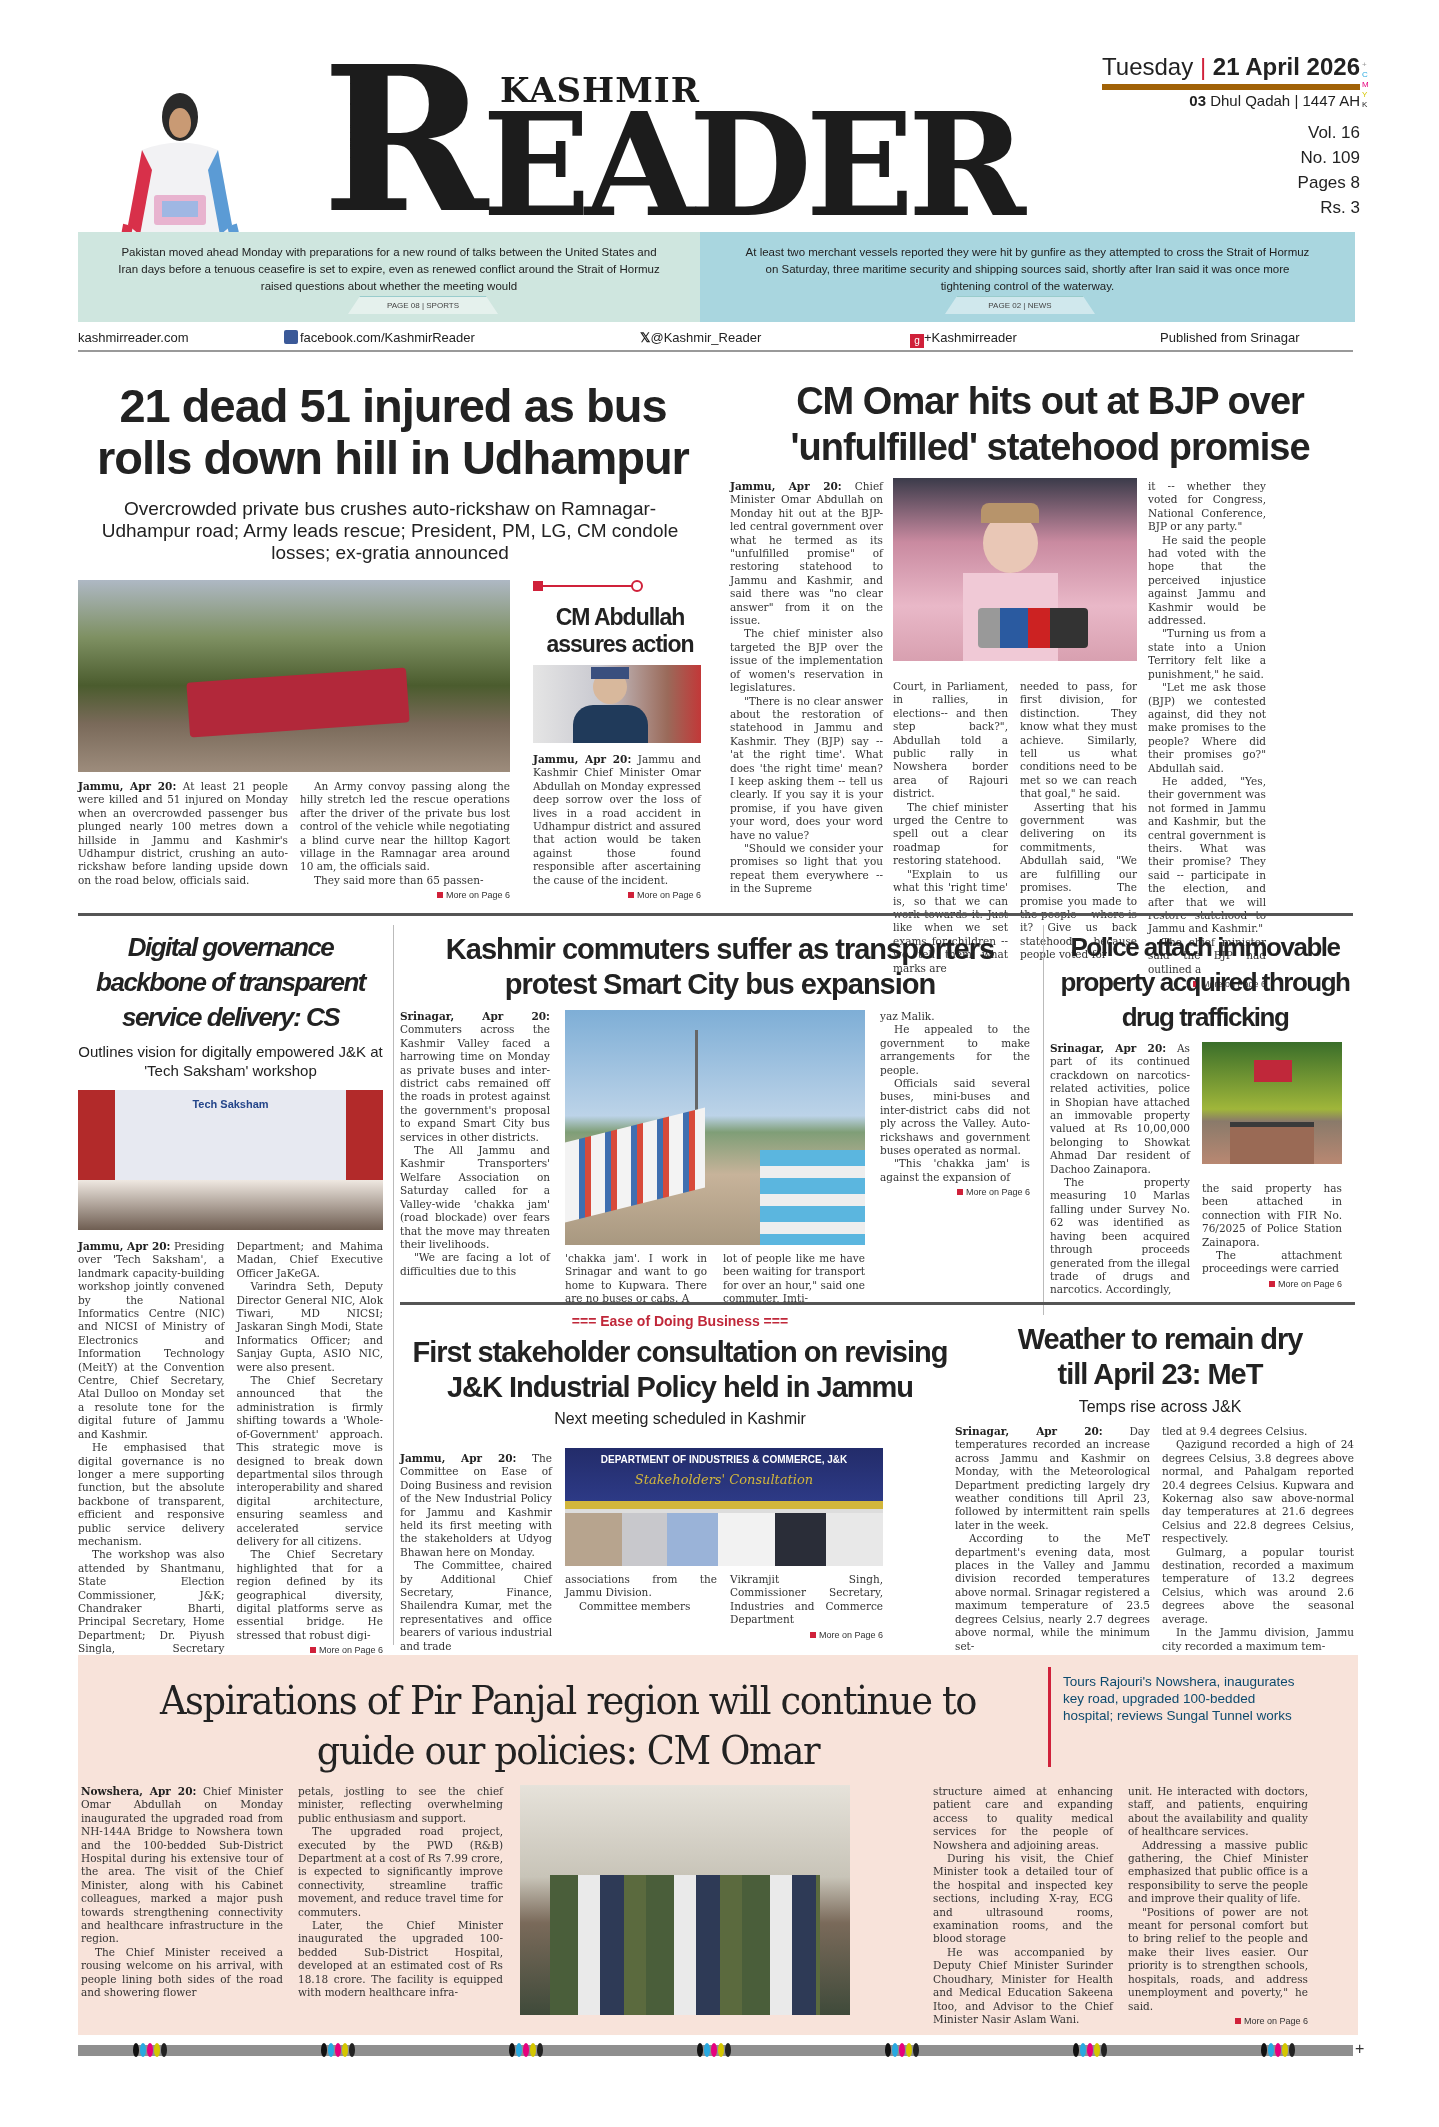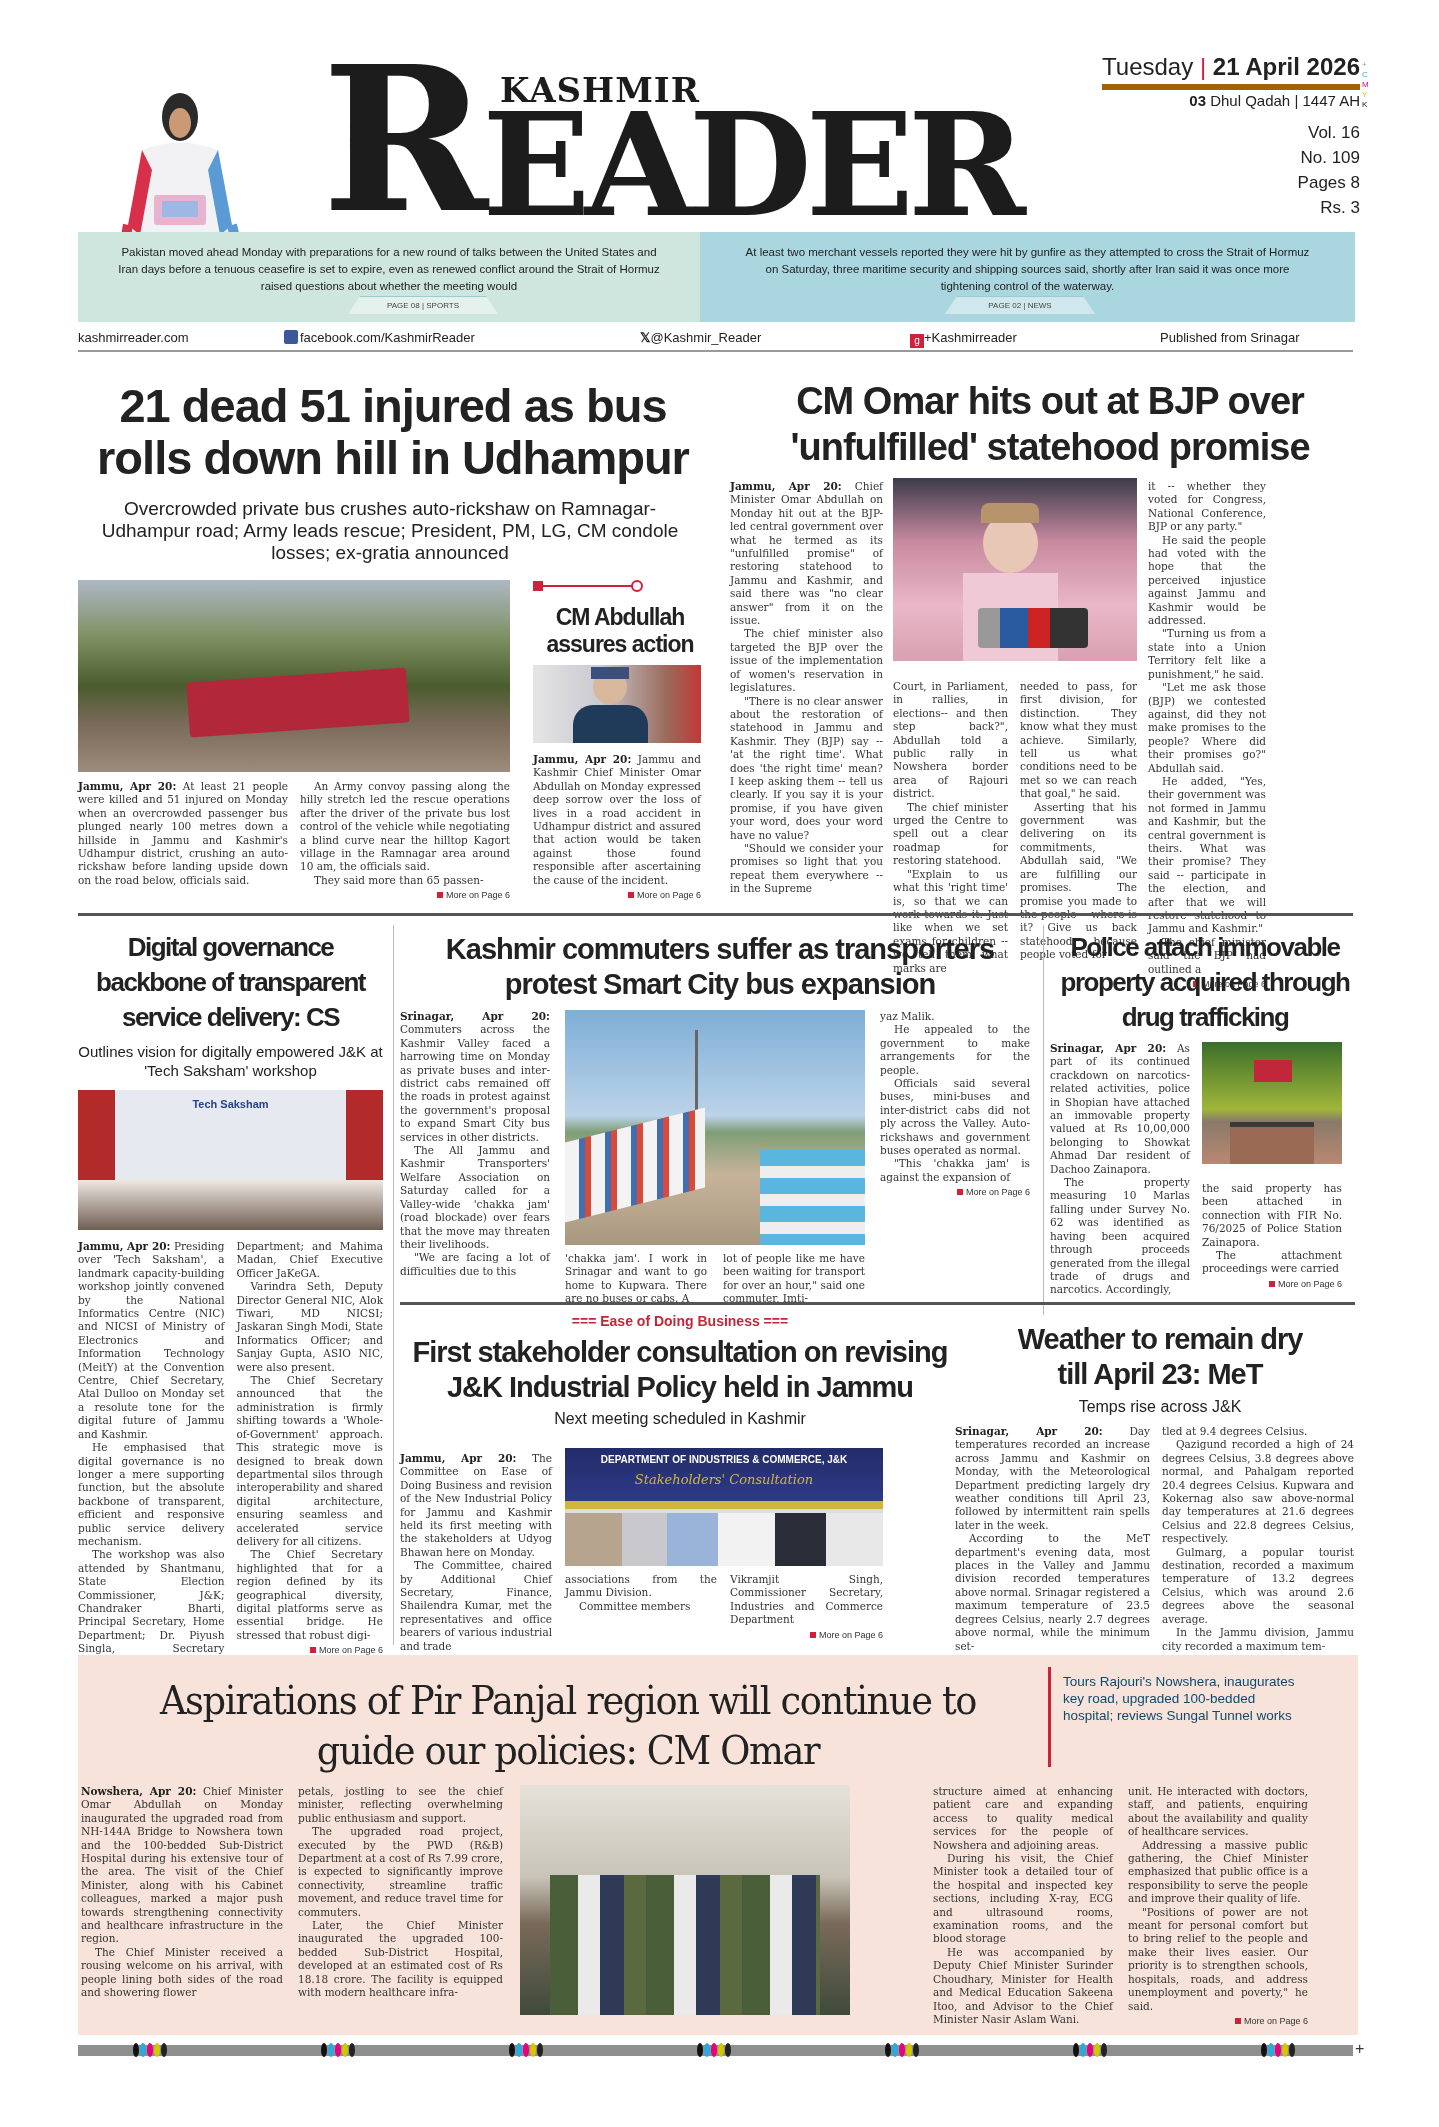--- a/index.html
+++ b/index.html
@@ -151,21 +151,21 @@
   <p>He said the people had voted with the hope that the perceived injustice against Jammu and Kashmir would be addressed.</p>
   <p>"Turning us from a state into a Union Territory felt like a punishment," he said.</p>
   <p>"Let me ask those (BJP) we contested against, did they not make promises to the people? Where did their promises go?" Abdullah said.</p>
   <p>He added, "Yes, their government was not formed in Jammu and Kashmir, but the central government is theirs. What was their promise? They said -- participate in the election, and after that we will restore statehood to Jammu and Kashmir."</p>
   <p>The chief minister said the BJP had outlined a</p>
   <div class="more">More on Page 6</div>
 </div>
 
 <div class="rule" style="left:78px;top:913px;width:1275px;"></div>
 
-<div class="abs hl" style="left:78px;top:930px;width:305px;font-size:26px;line-height:35px;letter-spacing:-1.5px;">Digital governance backbone of transparent service delivery: CS</div>
+<div class="abs hl" style="left:78px;top:930px;width:305px;font-size:26px;line-height:35px;letter-spacing:-1.5px;font-style:italic;">Digital governance backbone of transparent service delivery: CS</div>
 <div class="abs sub" style="left:78px;top:1042px;width:305px;font-size:15px;line-height:19px;">Outlines vision for digitally empowered J&amp;K at 'Tech Saksham' workshop</div>
 <div class="photo" style="left:78px;top:1090px;width:305px;height:140px;background:linear-gradient(90deg,#b22a2a 0 12%,#e7e9f1 12% 88%,#b22a2a 88%);">
   <div style="position:absolute;left:80px;top:8px;width:145px;text-align:center;font-family:'Liberation Sans',sans-serif;font-size:11px;font-weight:bold;color:#24458a;">Tech Saksham</div>
   <div style="position:absolute;left:0;top:90px;width:305px;height:50px;background:linear-gradient(180deg,#efe8e1,#6f5e52);"></div>
 </div>
 <div class="abs body" style="left:78px;top:1240px;width:305px;">
   <div class="cols">
     <div>
       <p class="first"><b>Jammu, Apr 20:</b> <span>Presiding over 'Tech Saksham', a landmark capacity-building workshop jointly convened by the National Informatics Centre (NIC) and NICSI of Ministry of Electronics and Information Technology (MeitY) at the Convention Centre, Chief Secretary, Atal Dulloo on Monday set a resolute tone for the digital future of Jammu and Kashmir.</span></p>
       <p>He emphasised that digital governance is no longer a mere supporting function, but the absolute backbone of transparent, efficient and responsive public service delivery mechanism.</p>

